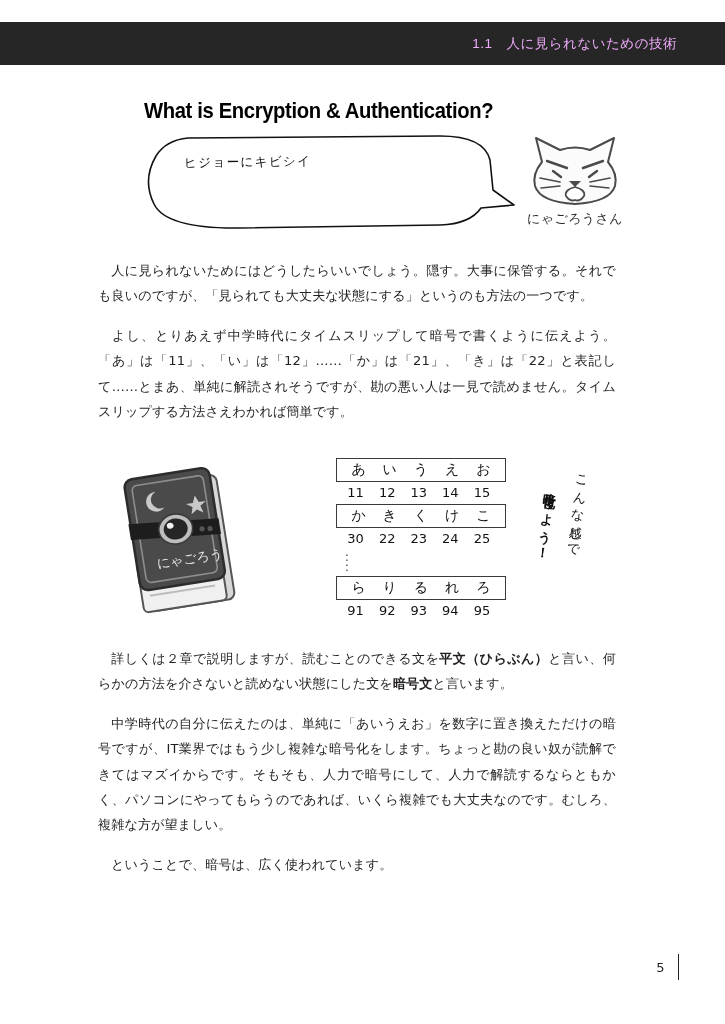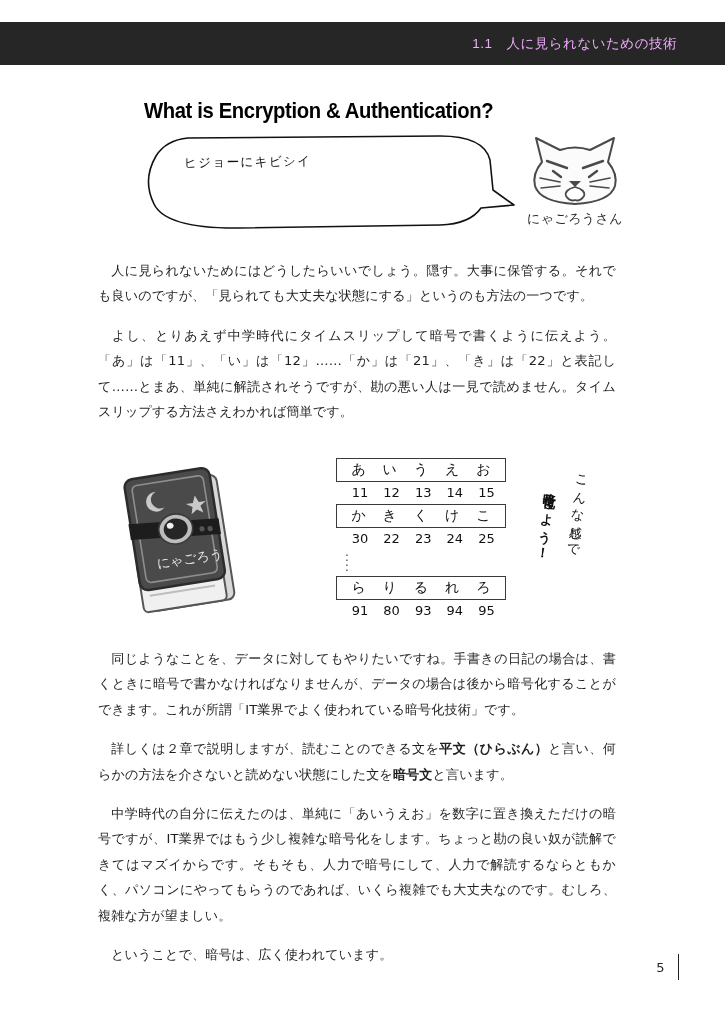--- a/index.html
+++ b/index.html
@@ -137,21 +137,21 @@
   }
   .kana-row span { width: 21px; text-align: center; }
   .num-row {
     display: flex;
     justify-content: space-around;
     padding: 3px 6px 4px 6px;
     font-size: 13px;
     font-family: "DejaVu Sans", sans-serif;
     color: #111;
   }
-  .num-row span { width: 21px; text-align: right; }
+  .num-row span { width: 21px; text-align: left; }
   .vdots {
     font-size: 12px;
     line-height: 5px;
     color: #444;
     padding-left: 9px;
     letter-spacing: 0;
     height: 26px;
     font-family: "DejaVu Sans", sans-serif;
   }
   .vdots i { display: block; font-style: normal; }
@@ -306,35 +306,34 @@
 
     <div class="kana-row">
       <span>ら</span>
       <span>り</span>
       <span>る</span>
       <span>れ</span>
       <span>ろ</span>
     </div>
     <div class="num-row">
       <span>91</span>
-      <span>80</span>
+      <span>92</span>
       <span>93</span>
       <span>94</span>
       <span>95</span>
     </div>
   </div>
 
   <div class="vnote">
     <div class="vline a">こんな感じで</div>
     <div class="vline b">暗号化しよう！</div>
   </div>
 </div>
 
 <div class="body-col" style="top:646px;">
-  <p class="para"><span class="indent"></span><span>同じようなことを、データに対してもやりたいですね。手書きの日記の場合は、書くときに暗号で書かなければなりませんが、データの場合は後から暗号化することができます。これが所謂「IT業界でよく使われている暗号化技術」です。</span></p>
 
   <p class="para"><span class="indent"></span><span>詳しくは２章で説明しますが、読むことのできる文を</span><span class="b">平文（ひらぶん）</span><span>と言い、何らかの方法を介さないと読めない状態にした文を</span><span class="b">暗号文</span><span>と言います。</span></p>
 
   <p class="para"><span class="indent"></span><span>中学時代の自分に伝えたのは、単純に「あいうえお」を数字に置き換えただけの暗号ですが、IT業界ではもう少し複雑な暗号化をします。ちょっと勘の良い奴が読解できてはマズイからです。そもそも、人力で暗号にして、人力で解読するならともかく、パソコンにやってもらうのであれば、いくら複雑でも大丈夫なのです。むしろ、複雑な方が望ましい。</span></p>
   <p class="para"><span class="indent"></span><span>ということで、暗号は、広く使われています。</span></p>
 </div>
 
 <div class="footer">
   <div class="pageno">5</div>
   <div class="footer-rule"></div>

